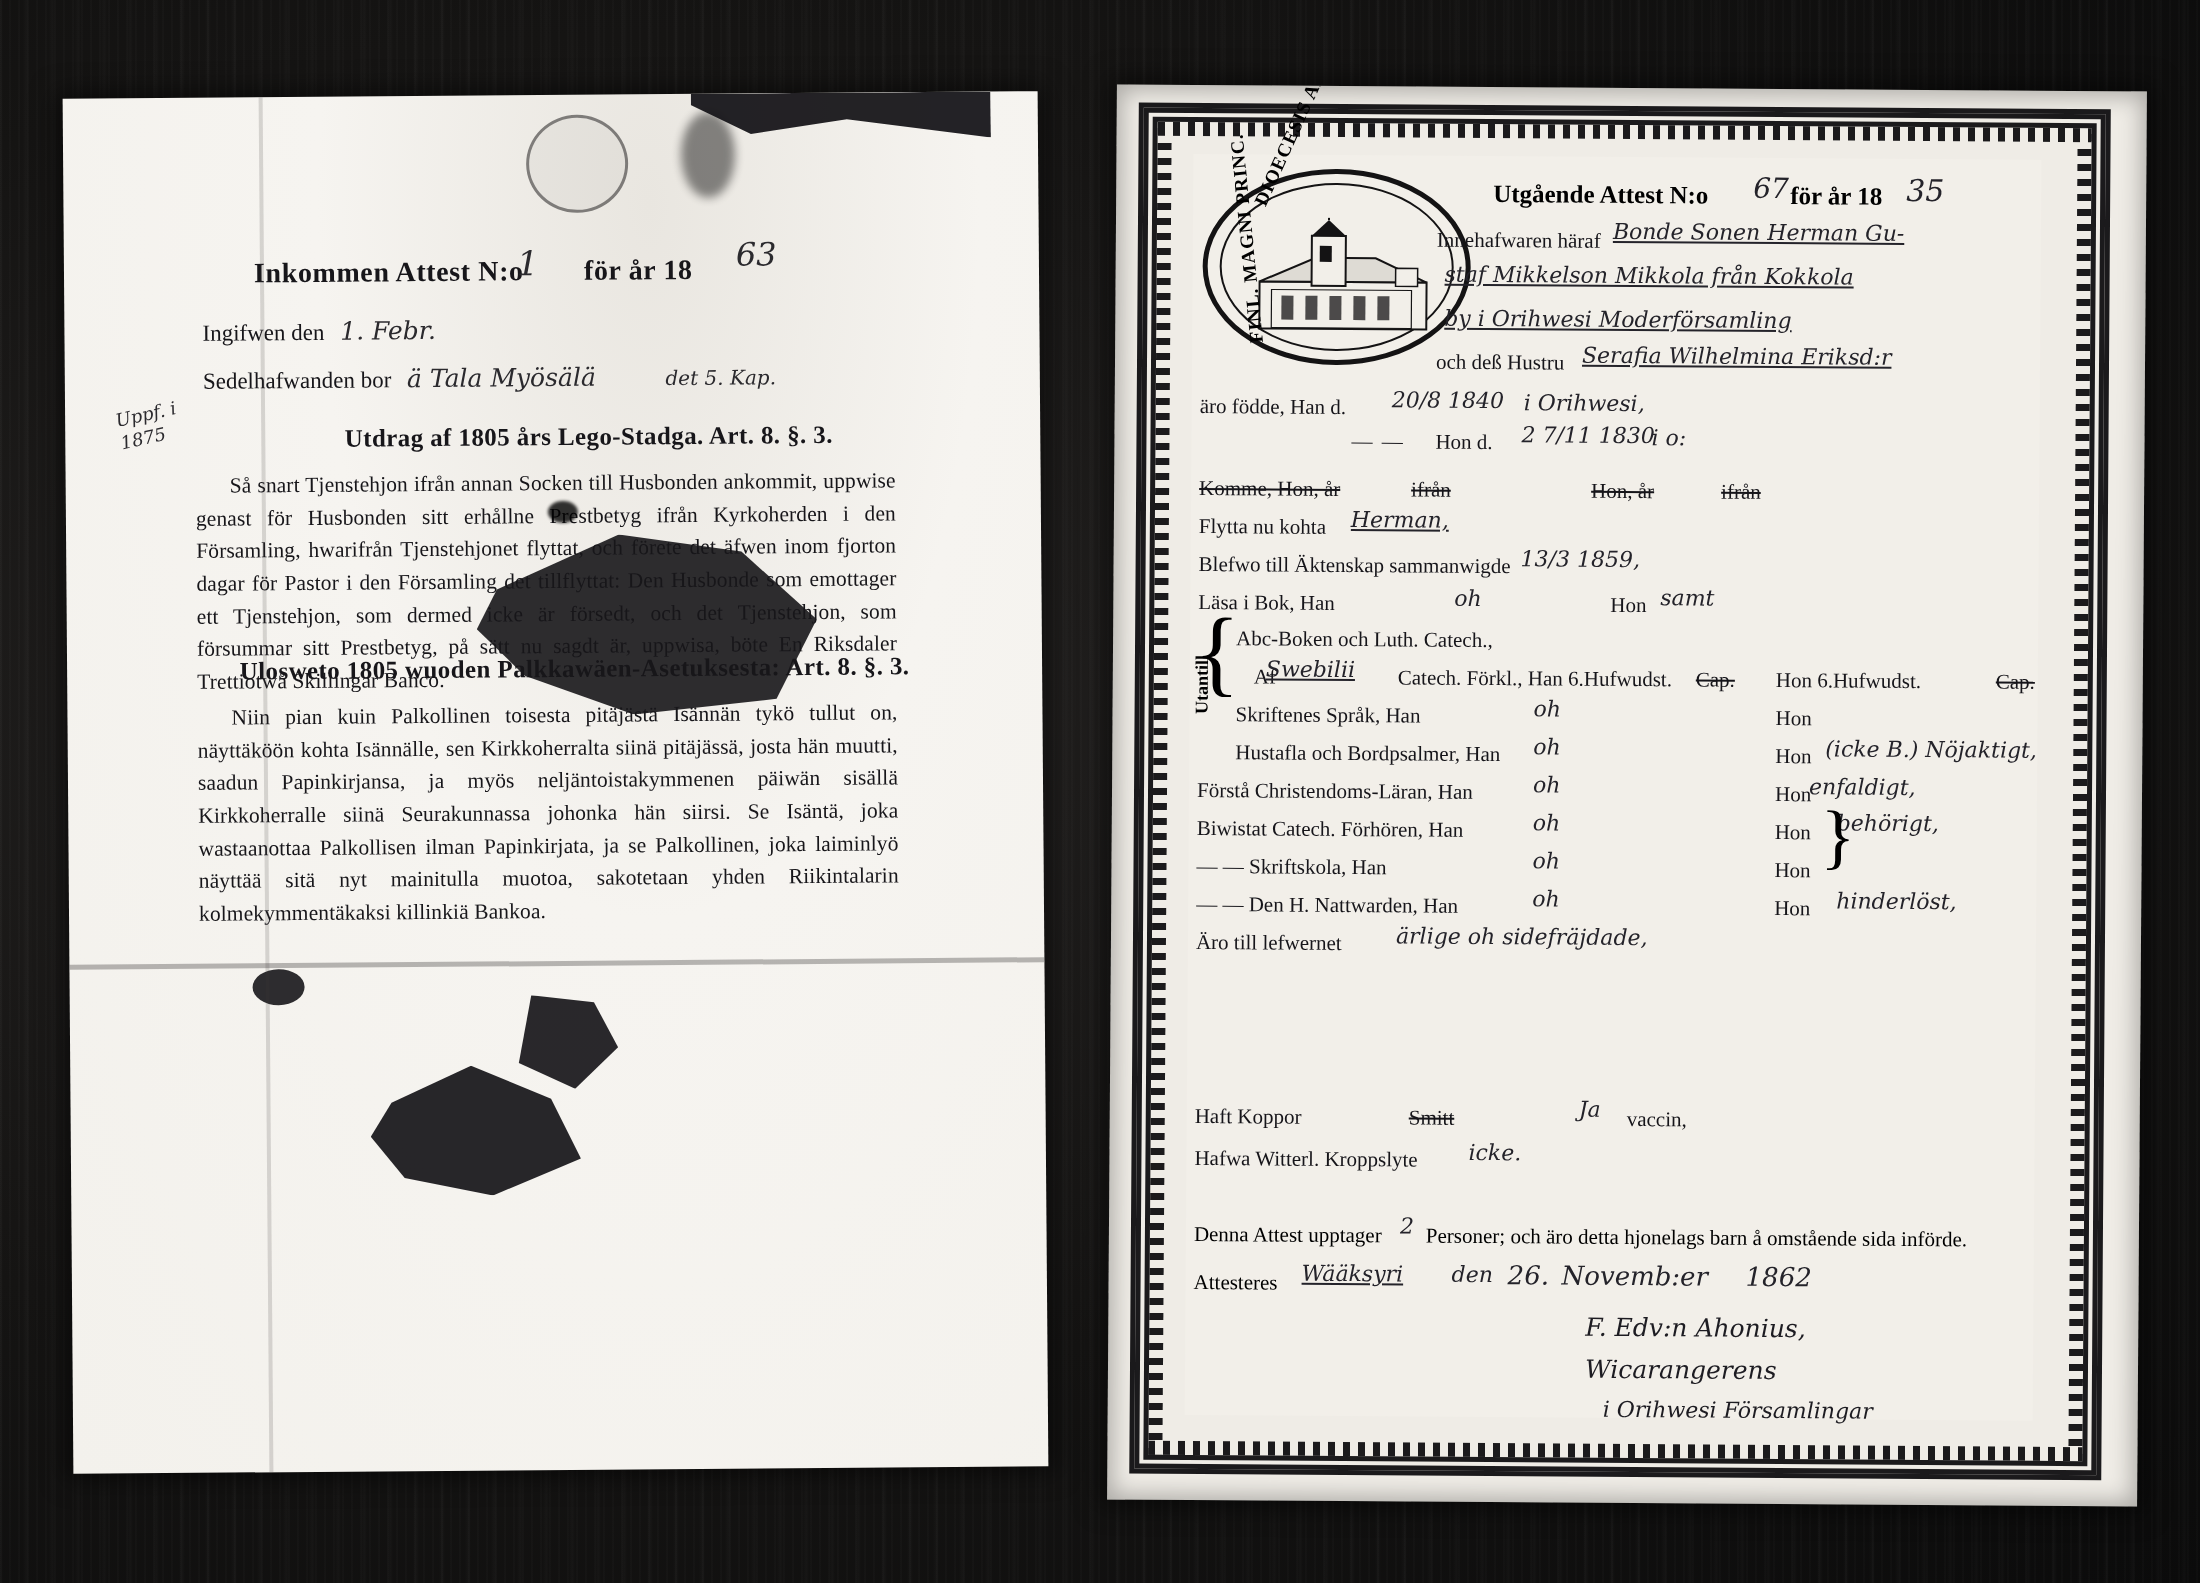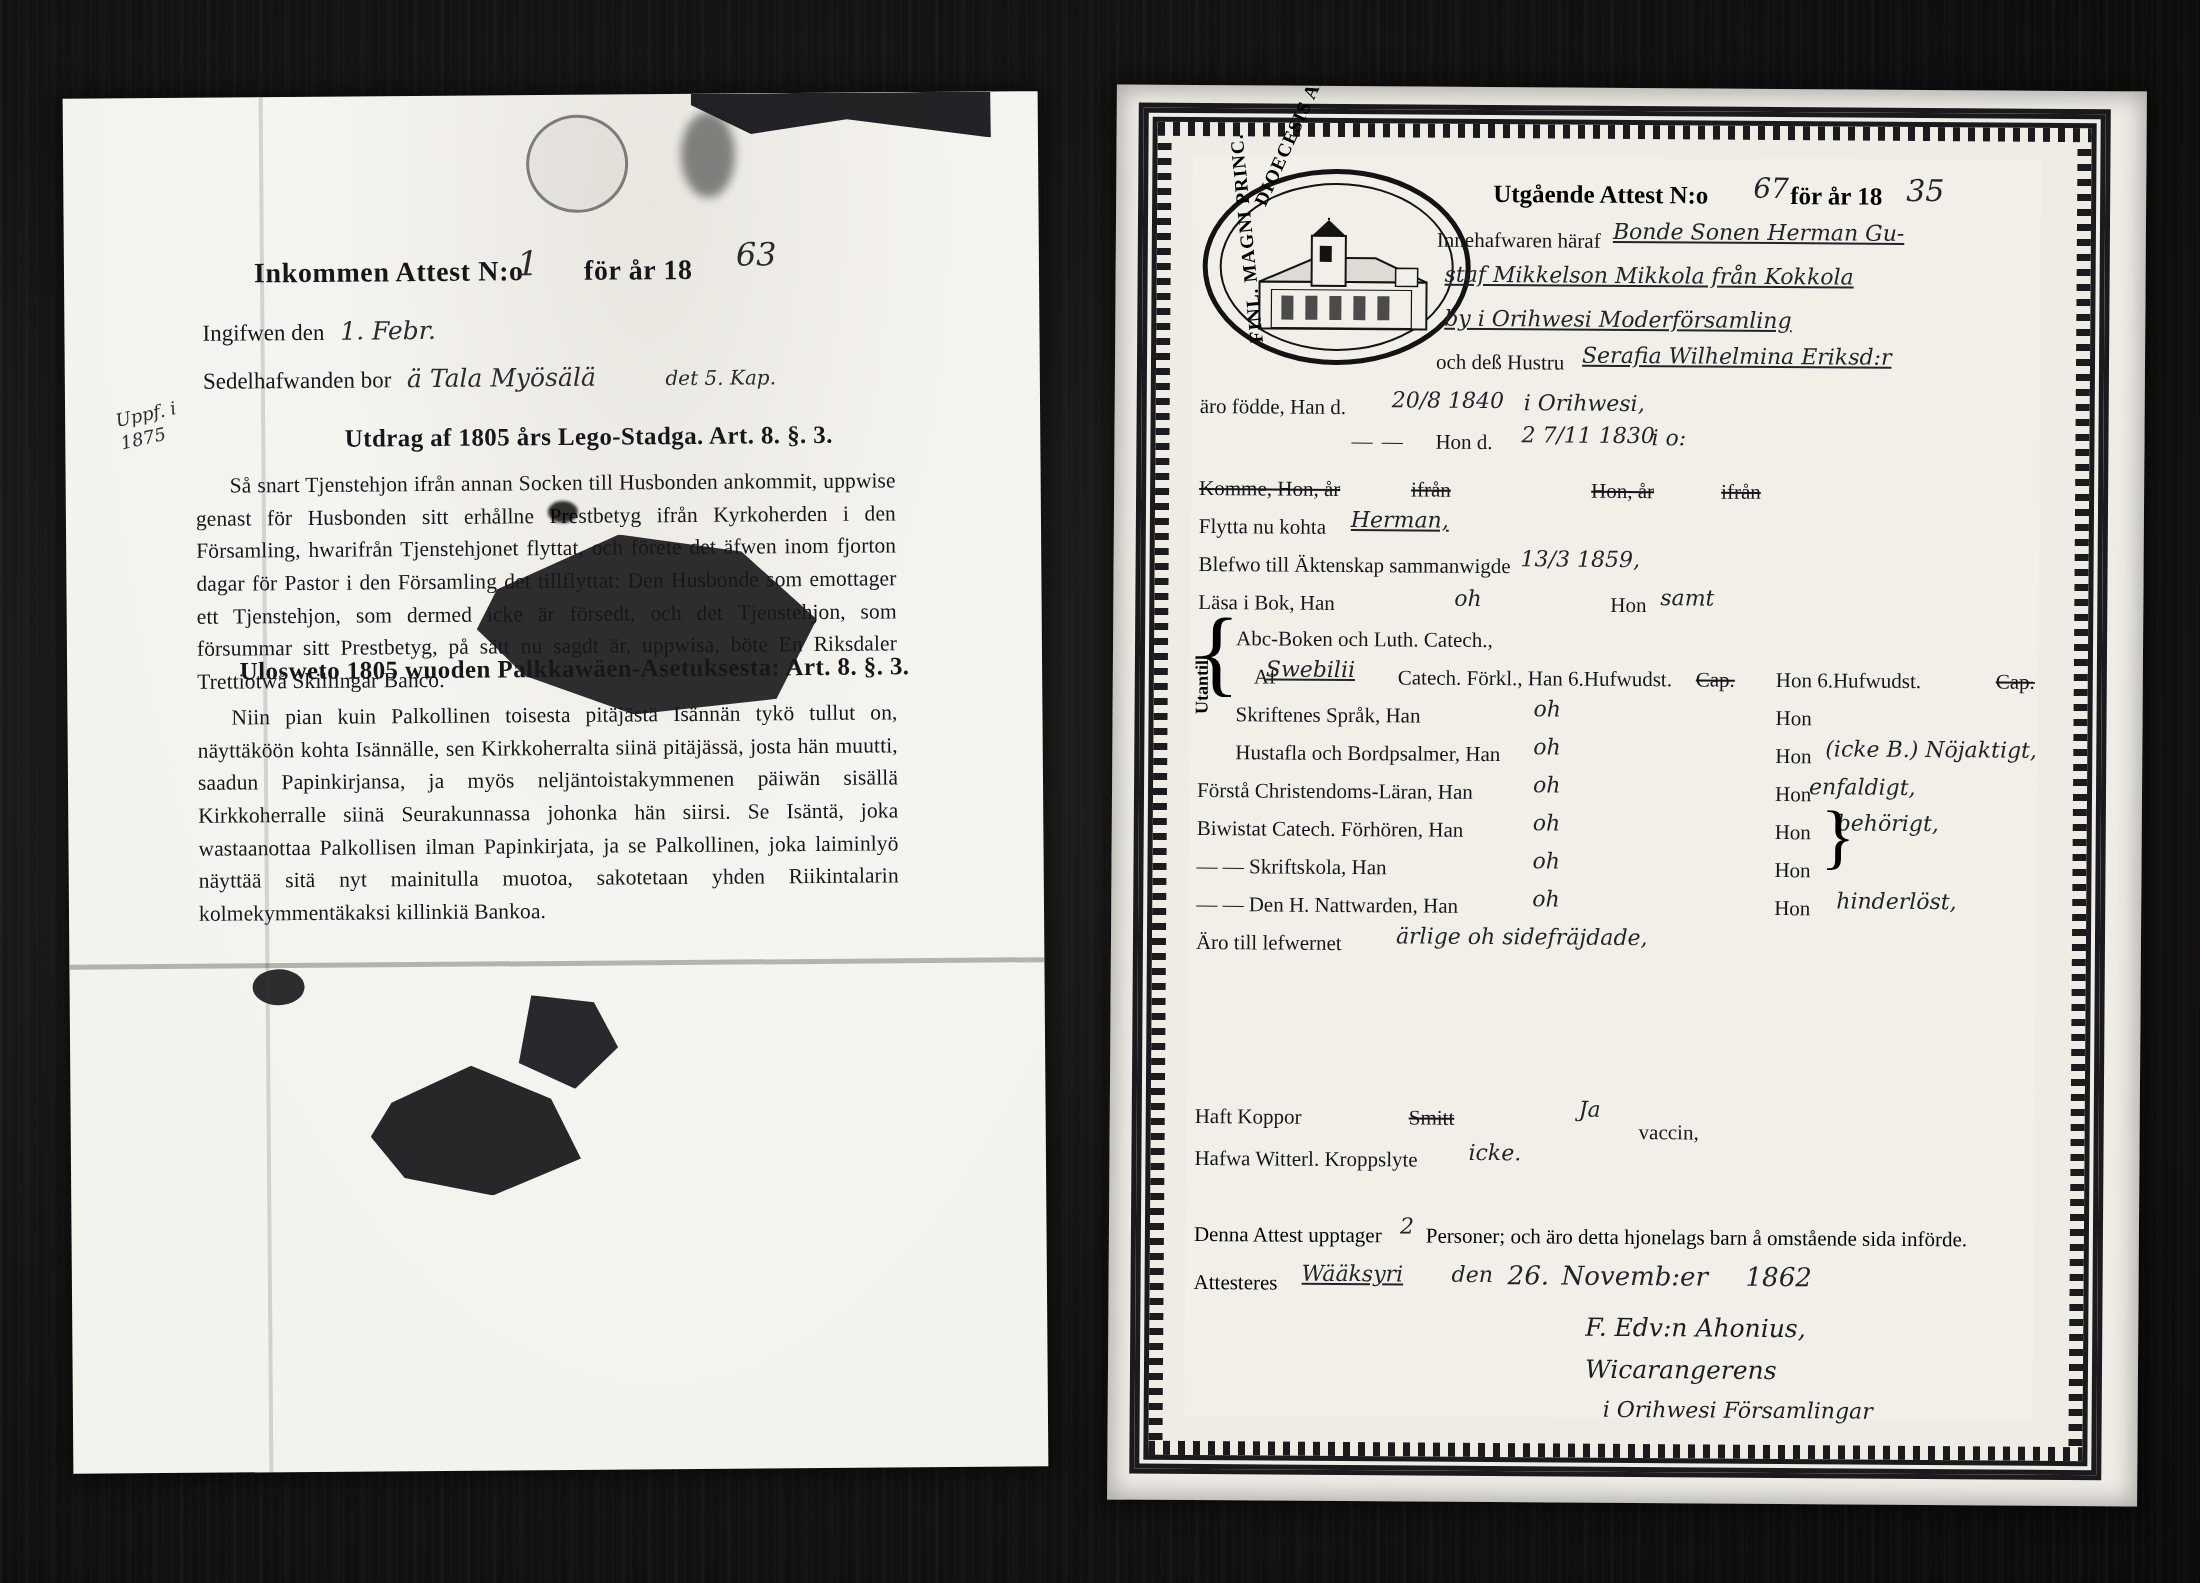--- a/index.html
+++ b/index.html
@@ -450,21 +450,21 @@
       <div class="c-hand" style="position:absolute; left:344px; top:730px;">oh</div>
       <div class="c-row" style="left:586px; top:738px;">Hon</div>
       <div class="c-hand" style="position:absolute; left:648px; top:730px;">hinderlöst,</div>
 
       <div class="c-row" style="left:8px; top:776px;">Äro till lefwernet</div>
       <div class="c-hand" style="position:absolute; left:208px; top:768px;">ärlige oh sidefräjdade,</div>
 
       <div class="c-row" style="left:8px; top:950px;">Haft Koppor</div>
       <div class="c-row c-strike" style="left:222px; top:950px;">Smitt</div>
       <div class="c-hand" style="position:absolute; left:392px; top:940px;">Ja</div>
-      <div class="c-row" style="left:452px; top:950px;margin-top:13px;">vaccin,</div>
+      <div class="c-row" style="left:440px; top:950px;">vaccin,</div>
 
       <div class="c-row" style="left:8px; top:992px;">Hafwa Witterl. Kroppslyte</div>
       <div class="c-hand" style="position:absolute; left:282px; top:984px;">icke.</div>
 
       <div class="c-foot" style="left:8px; top:1068px;">Denna Attest upptager</div>
       <div class="c-hand" style="position:absolute; left:214px; top:1058px;">2</div>
       <div class="c-foot" style="left:240px; top:1068px;">Personer; och äro detta hjonelags barn å omstående sida införde.</div>
 
       <div class="c-foot" style="left:8px; top:1116px;">Attesteres</div>
       <div class="c-hand" style="position:absolute; left:116px; top:1106px;text-decoration:underline;">Wääksyri</div>

